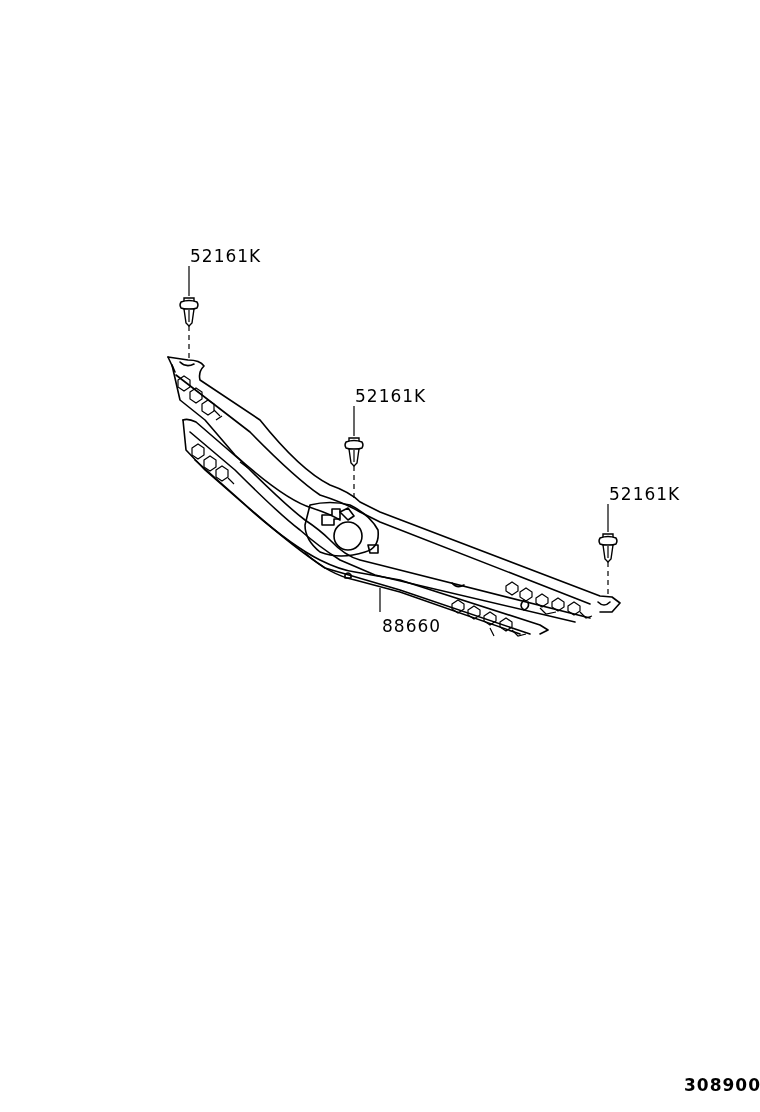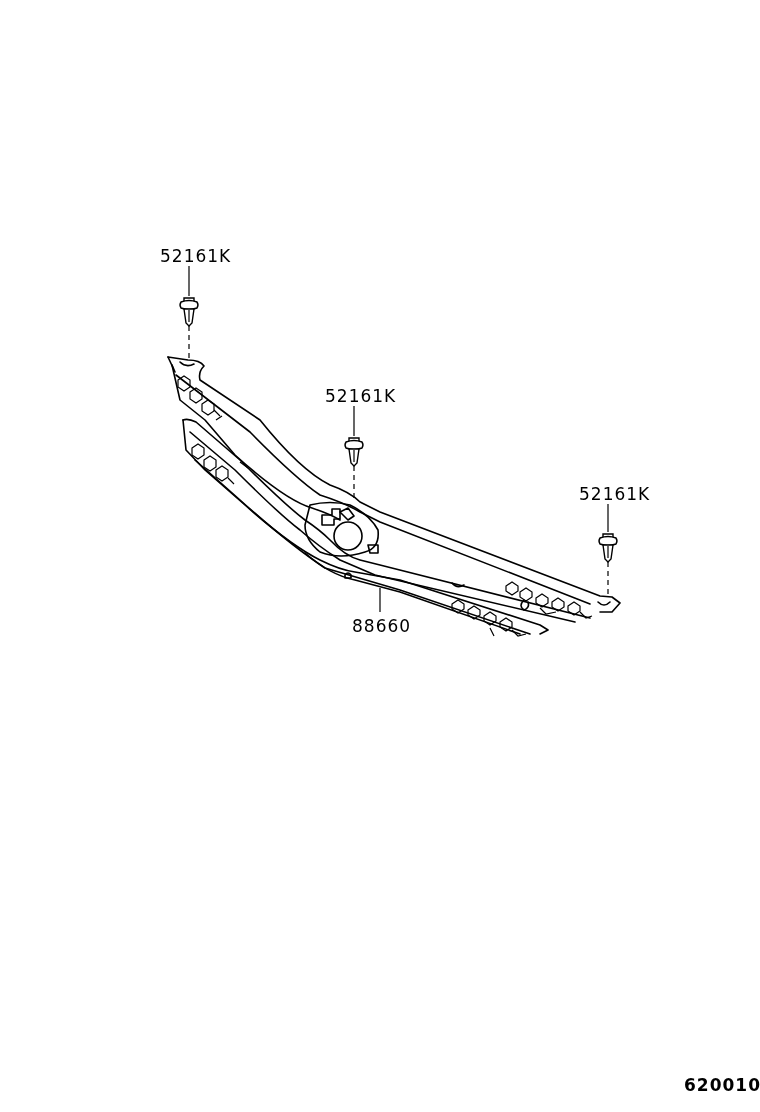--- a/index.html
+++ b/index.html
@@ -1,21 +1,21 @@
 <!DOCTYPE html>
 <html><head>
   <meta charset="utf-8">
   <style>
     html, body { margin: 0; padding: 0; background: #ffffff; }
     body { width: 760px; height: 1112px; position: relative; overflow: hidden;
            font-family: "Liberation Sans", "DejaVu Sans", sans-serif; color: #000; }
     .canvas { position: absolute; left: 0; top: 0; width: 760px; height: 1112px; }
     .label { position: absolute; font-family: "DejaVu Sans", "Liberation Sans", sans-serif;
              font-size: 17px; letter-spacing: 1px; line-height: 18px; color: #000;
-             white-space: nowrap; cursor: pointer; }
+             white-space: nowrap; cursor: pointer; margin-left: 30px; }
     .ref { position: absolute; font-family: "DejaVu Sans", "Liberation Sans", sans-serif;
            font-size: 17px; letter-spacing: 1px; font-weight: bold; color: #000; }
     svg { position: absolute; left: 0; top: 0; }
     .ln { fill: none; stroke: #000; stroke-width: 1.6; stroke-linejoin: round; stroke-linecap: round; }
     .thin { fill: none; stroke: #000; stroke-width: 1.2; }
     .dash { fill: none; stroke: #000; stroke-width: 1.2; stroke-dasharray: 5 4; }
     .clip { fill: #fff; stroke: #000; stroke-width: 1.4; }
   </style>
 </head>
 <body>
@@ -117,14 +117,14 @@
       <path class="ln" d="M598 602 q6 6 12 0"></path>
       <path class="ln" d="M524 600 q-6 6 0 10 q6 -2 4 -8"></path>
     </g>
   </svg>
 
   <div class="label" style="left:160px; top:247px;">52161K</div>
   <div class="label" style="left:325px; top:387px;">52161K</div>
   <div class="label" style="left:579px; top:485px;">52161K</div>
   <div class="label" style="left:352px; top:617px;">88660</div>
 
-  <div class="ref" style="left:684px; top:1075px;">620010</div>
+  <div class="ref" style="left:684px; top:1075px;">308900</div>
 </div>
 
 </body></html>

